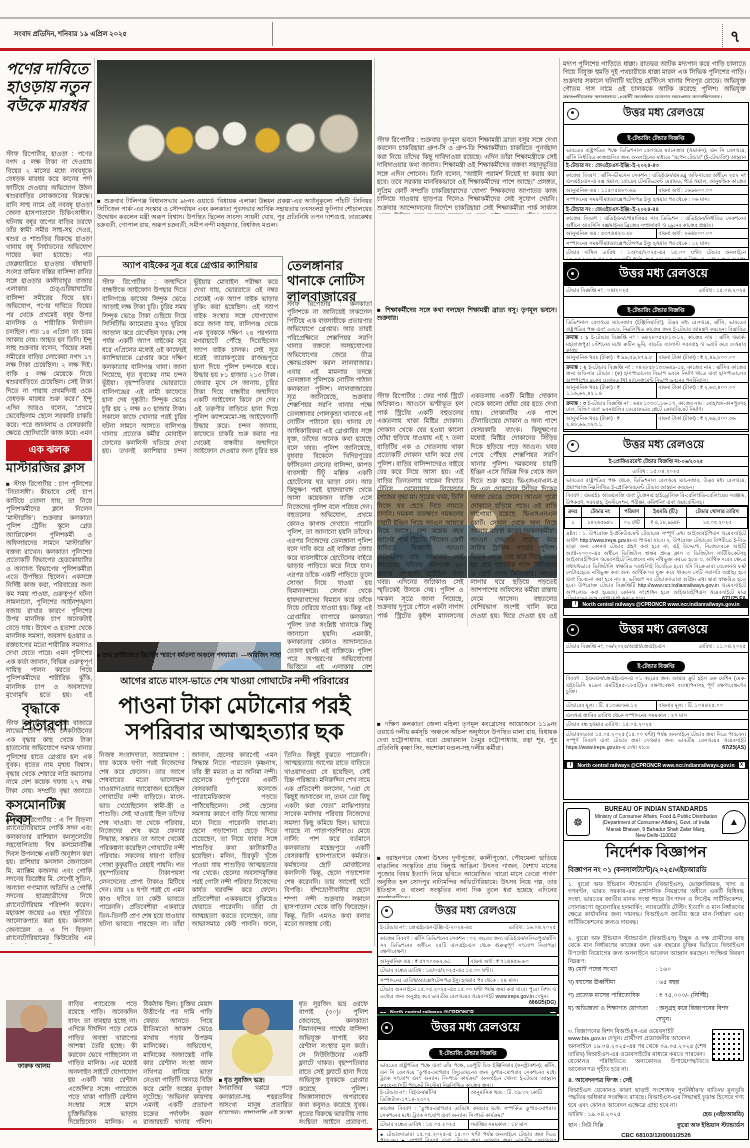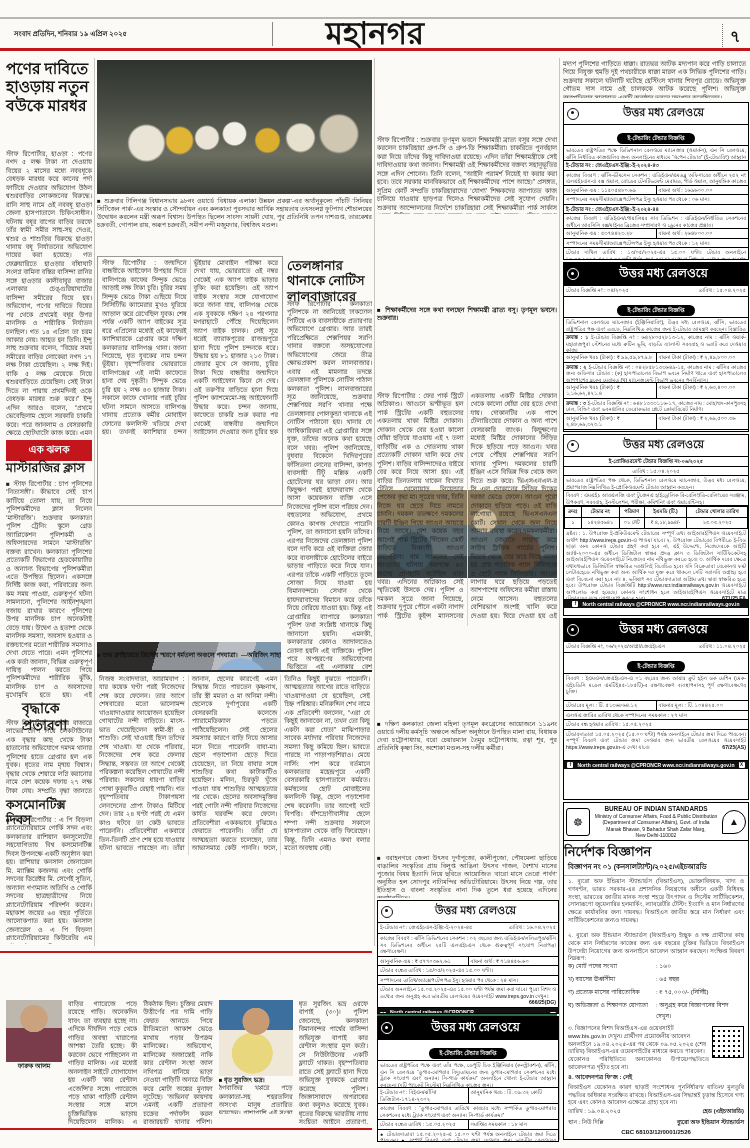--- a/index.html
+++ b/index.html
@@ -47,29 +47,28 @@
   table.tt td,table.tt th{border:1px solid #000;font-size:5px;padding:1px;text-align:center;}
 </style>
 </head>
 <body>
 
 <div class="page">
 
   <div class="abs rule-h" style="left:0;top:17px;width:750px;"></div>
   <div class="abs" style="left:14px;top:28px;font-size:6.8px;font-weight:bold;">সংবাদ প্রতিদিন, শনিবার ১৯ এপ্রিল ২০২৫</div>
   <div class="abs" style="left:272px;top:22px;height:24px;width:1px;background:#888;"></div>
-  <div class="abs hl" style="left:0;top:16px;width:750px;text-align:center;font-size:31px;">মহানগর</div>
   <div class="abs" style="left:722px;top:24px;border-left:1px dotted #777;padding-left:7px;font-size:16px;font-weight:bold;font-family:'Liberation Serif',serif;">৭</div>
   <div class="abs red" style="left:0;top:48px;width:750px;height:3px;"></div>
 
   <div class="vline" style="left:94px;top:58px;height:888px;"></div>
   <div class="vline" style="left:374px;top:58px;height:888px;"></div>
   <div class="vline" style="left:559px;top:58px;height:1082px;"></div>
 
-  <div class="abs hl" style="left:6px;top:60px;width:86px;font-size:15.5px;">পণের দাবিতে হাওড়ায় নতুন বউকে মারধর</div>
+  <div class="abs hl" style="left:6px;top:60px;width:86px;font-size:15.5px;font-style:italic;">পণের দাবিতে হাওড়ায় নতুন বউকে মারধর</div>
   <div class="abs bt" style="left:6px;top:150px;width:86px;height:286px;">স্টাফ রিপোর্টার, হাওড়া : পণের নগদ ৫ লক্ষ টাকা না দেওয়ায় বিয়ের ২ মাসের মধ্যে নববধূকে বেধড়ক মারধর করে কানের পর্দা ফাটিয়ে দেওয়ার অভিযোগ উঠল শ্বশুরবাড়ির লোকজনের বিরুদ্ধে। রানি সাহু নামে ওই নববধূ হাওড়া জেলা হাসপাতালে চিকিৎসাধীন। ঘটনায় বধূর বাপের বাড়ির তরফে তাঁর স্বামী সমীর সাহু-সহ দেওর, শ্বশুর ও শাশুড়ির বিরুদ্ধে হাওড়া থানায় বধূ নির্যাতনের অভিযোগ দায়ের করা হয়েছে। গত ফেব্রুয়ারিতে হাওড়ার বাঁধাঘাট সংলগ্ন বামিনা বস্তির বাসিন্দা রানির সঙ্গে হাওড়ার কালীবাবুর বাজার এলাকার চেঙ্গুরিয়াঘাটের বাসিন্দা সমীরের বিয়ে হয়। অভিযোগ, পণের দাবিতে বিয়ের পর থেকে প্রথমেই বধূর উপর মানসিক ও শারীরিক নির্যাতন চলছিল। গত ১৪ এপ্রিল তা চরম আকার নেয়। আহত হন তিনি। ইন্দু সাহু শুক্রবার বলেন, “বিয়ের সময় সমীরের বাড়ির লোকেরা নগদ ১৭ লক্ষ টাকা চেয়েছিল। ২ লক্ষ দিই। বাকি ৫ লক্ষ মেয়েকে নিয়ে শ্বশুরবাড়িতে চেয়েছিল। সেই টাকা দিতে না পারায় প্রথমদিনই ওকে বেধড়ক মারধর শুরু করে।” ইন্দু এদিন আরও বলেন, “প্রথমে ভেবেছিলাম ছেলে সরকারি চাকরি করে। পরে জানলাম ও বেসরকারি ক্ষেত্রে ছোটখাটো কাজ করে। এমন ভদ্র পরিবারের ছেলেটির আগেও একটি বিয়ে ছিল। পণের টাকার জন্য আগের স্ত্রীর উপরও একইভাবে মারধর করে অত্যাচার করেছে। পুলিশ তদন্ত করে ওই ছেলেটির বিরুদ্ধে ব্যবস্থা নিক।” হাওড়া সিটি পুলিশের এক পদস্থ কর্তা জানিয়েছেন, গোটা বিষয়টি তদন্ত করে দেখা হচ্ছে। প্রয়োজনে স্বামী-সহ শ্বশুরবাড়ির সদস্যদের গ্রেপ্তার করা হবে। উল্লেখ্য, নববধূর বাবা, মা ও এক ভাই রয়েছে। তিনি ইন্দুর বিয়ে হয়ে গিয়েছে।</div>
   <div class="abs banner-red" style="left:6px;top:440px;width:86px;">এক ঝলক</div>
   <div class="abs hl" style="left:6px;top:461px;width:86px;font-size:12.5px;">মাস্টারজির ক্লাস</div>
   <div class="abs bt" style="left:6px;top:480px;width:86px;height:218px;">■ স্টাফ রিপোর্টার : চাপ পুলিশের ‘নিত্যসঙ্গী’। কীভাবে সেই চাপ কাটিয়ে তোলা যায়, তা নিয়ে পুলিশকর্মীদের ক্লাস নিলেন ‘মাস্টারজি’। শুক্রবার কলকাতা পুলিশ ট্রেনিং স্কুলে গ্রেড অ্যাপ্লিকেশন পুলিশকর্মী ও অফিসারদের সামনে ‘মাস্টারজি’ বক্তব্য রাখেন। কলকাতা পুলিশের প্রত্যেকটি বিভাগের হেডকোয়ার্টার ও অন্যান্য বিভাগের পুলিশকর্মীরা এতে উপস্থিত ছিলেন। একসঙ্গে নির্দিষ্ট কাজ করা, পরিবারের জন্য কম সময় পাওয়া, গুরুত্বপূর্ণ ঘটনা সামলানো, পুলিশের আইনশৃঙ্খলা বজায় রাখার কারণে পুলিশের উপর মানসিক চাপ অনেকটাই বেড়ে যায়। উদ্বেগ ও হতাশা থেকে মানসিক সমস্যা, অবসাদ হওয়ার ও রক্তচাপের মতো শারীরিক সমস্যাও দেখা যেতে পারে। এমন পুলিশের এক কর্তা জানান, বিভিন্ন গুরুত্বপূর্ণ দায়িত্ব পালন করতে গিয়ে পুলিশকর্মীদের শারীরিক ঝুঁকি, মানসিক চাপ ও অবসাদের মুখোমুখি হতে হয়। এই পরিস্থিতিতে মেডিক্যাল কর্মীরাই ‘মাস্টারজি’কে আমন্ত্রণ জানানো হয়। উল্লেখ্য, সুরজিতের সকল ব্যবসায়ী বায়োস বুয়ার এলে ‘মোটিভেশনাল গাইড’ বলেই পরিচিত।</div>
   <div class="abs hl" style="left:22px;top:701px;width:86px;font-size:14px;">বৃদ্ধাকে প্রতারণা</div>
   <div class="abs bt" style="left:6px;top:719px;width:86px;height:76px;">স্টাফ রিপোর্টার : শেয়ার বাজারে লাভের টোপ দিয়ে লেকটাউনের এক বৃদ্ধার কাছ থেকে টাকা হাতানোর অভিযোগে দমদম থানার পুলিশের হাতে গ্রেপ্তার হল এক যুবক। ধৃতের নাম মৃন্ময় বিশ্বাস। বৃদ্ধার থেকে শেয়ারে লগ্নি করানোর নামে বেশ কয়েক দফায় ২৭ লক্ষ টাকা নেয়। সম্প্রতি বৃদ্ধা জানতে পারেন যে, কোনও টাকা জমা পড়েনি।</div>
   <div class="abs hl" style="left:6px;top:798px;width:86px;font-size:12.5px;">কসমোনটিক্স দিবস</div>
   <div class="abs bt" style="left:6px;top:816px;width:86px;height:128px;">■ স্টাফ রিপোর্টার : এ পি বিড়লা প্ল্যানেটোরিয়ামে গোর্কি সদন এবং কলকাতার রাশিয়ান কনসুলেটের সহযোগিতায় বিশ্ব কসমোনটিক্স দিবস উপলক্ষে একটি অনুষ্ঠান করা হয়। রাশিয়ার কনসাল জেনারেল মি. ম্যাক্সিম কজলভ এবং গোর্কি সদনের ডিরেক্টর মি. সের্গেই সুতিন, অন্যান্য গণ্যমান্য অতিথি ও গোর্কি সদনের ছাত্রছাত্রীদের নিয়ে প্ল্যানেটোরিয়াম পরিদর্শন করেন। মহাকাশ জয়ের ৬৪ বছর পূর্তিতে আলোকপাত করা হয়। কনসাল জেনারেল ও এ পি বিড়লা প্ল্যানেটোরিয়ামের কিউরেটর এম ভট্টাচার্য, খগোলবিদ এবং ভারত-রাশিয়া মৈত্রী নিয়ে বক্তব্য রাখেন।</div>
 
   <div class="abs photo" style="left:97px;top:60px;width:275px;height:134px;
@@ -78,20 +77,21 @@
         radial-gradient(circle at 30% 60%, #e0b435 0 6%, transparent 7%),
         radial-gradient(circle at 40% 58%, #e9e4d6 0 6%, transparent 7%),
         radial-gradient(circle at 50% 55%, #f2efe6 0 7%, transparent 8%),
         radial-gradient(circle at 62% 60%, #dcae2f 0 6%, transparent 7%),
         radial-gradient(circle at 74% 58%, #e6e0cf 0 6%, transparent 7%),
         radial-gradient(circle at 88% 55%, #cfc7b2 0 7%, transparent 8%),
         linear-gradient(180deg,#2f332f 0%,#474b42 35%,#6a6d5f 70%,#3c3f38 100%);"></div>
   <div class="abs cap" style="left:97px;top:197px;width:275px;height:56px;font-weight:normal;">■ শুক্রবার টালিগঞ্জ বিধানসভার ৯৮নং ওয়ার্ডে ‘বিধায়ক এলাকা উন্নয়ন প্রকল্প’-এর অর্থানুকূল্যে পাঁচটি ‘সিনিয়র সিটিজেন পার্ক’-এর সংস্কার ও সৌন্দর্যায়ন এবং কলকাতা পুরসভার আর্থিক সহায়তায় তৎসংলগ্ন ফুটপাথ শৌচালয়ের উদ্বোধন করলেন মন্ত্রী অরূপ বিশ্বাস। উপস্থিত ছিলেন সাংসদ সায়নী ঘোষ, পুর প্রতিনিধি তপন দাশগুপ্ত, তারকেশ্বর চক্রবর্তী, গোপাল রায়, অরূপ চক্রবর্তী, সমীপ নন্দী মজুমদার, বিশ্বজিৎ মণ্ডল।</div>
 
   <div class="abs" style="left:97px;top:256px;width:184px;height:248px;border:1px solid #999;background:#fdfcf9;">
+    <div class="kicker">অ্যাপ বাইকের সূত্র ধরে গ্রেপ্তার ক্যাশিয়ার</div>
     <div class="bt cols2" style="height:178px;margin:2px 4px;">স্টাফ রিপোর্টার : জন্মদিনে বান্ধবীকে আইফোন উপহার দিতে বালিগঞ্জে কাফের সিন্দুক ভেঙে আড়াই লক্ষ টাকা চুরি। চুরির সময় সিন্দুক ভেঙে টাকা গুছিয়ে নিয়ে সিসিটিভি ক্যামেরার মুখও ঘুরিয়ে আড়াল করে রেখেছিল যুবক। শেষ পর্যন্ত একটি অ্যাপ বাইকের সূত্র ধরে এপ্রিলের মধ্যেই ওই কাফেরই ক্যাশিয়ারকে গ্রেপ্তার করে দক্ষিণ কলকাতার বালিগঞ্জ থানা। জানা গিয়েছে, ধৃত যুবকের নাম চন্দন ভুঁইয়া। বৃহস্পতিবার ভোররাতে বালিগঞ্জের এই নামী কাফেতে হানা দেয় দুষ্কৃতী। সিন্দুক ভেঙে চুরি হয় ২ লক্ষ ৪৩ হাজার টাকা। সকালে কাফে খোলার পরই চুরির ঘটনা সামনে আসতে বালিগঞ্জ থানায় প্রত্যেক কর্মীর মোবাইল ফোনের কললিস্ট খতিয়ে দেখা হয়। তখনই ক্যাশিয়ার চন্দন ভুঁইয়ার মোবাইল পরীক্ষা করে দেখা যায়, ভোররাতে ওই নম্বর থেকেই এক অ্যাপ বাইক ভাড়ার বুকিং করা হয়েছিল। ওই অ্যাপ বাইক সংস্থার সঙ্গে যোগাযোগ করে জানা যায়, বালিগঞ্জ থেকে এক যুবককে দক্ষিণ ২৪ পরগনার মগরাহাটে পৌঁছে দিয়েছিলেন অ্যাপ বাইক চালক। সেই সূত্র ধরেই ব্যারাকপুরের রাজন্দ্রপুরে হানা দিয়ে পুলিশ চন্দনকে ধরে। উদ্ধার হয় ৮১ হাজার ২১৩ টাকা। জেরার মুখে সে জানায়, চুরির টাকা দিয়ে বান্ধবীর জন্মদিনে একটি আইফোন কিনে সে দেয়। ওই তরুণীর বাড়িতে হানা দিয়ে পুলিশ ক্যাশমেমো-সহ আইফোনটি উদ্ধার করে। চন্দন জানায়, কাফেতে চাকরি শুরু করার পর থেকেই বান্ধবীর জন্মদিনে আইফোন দেওয়ার জন্য চুরির ছক কষে সে। শুক্রবার ধৃতকে আদালতে তোলা হলে ২৯ এপ্রিল পর্যন্ত পুলিশ হেফাজতে রাখার নির্দেশ দেন বিচারক।</div>
   </div>
 
   <div class="abs hl" style="left:287px;top:258px;width:85px;font-size:13px;">তেলঙ্গানার থানাকে নোটিস লালবাজারের</div>
   <div class="abs bt" style="left:287px;top:300px;width:85px;height:404px;">স্টাফ রিপোর্টার : কলকাতা পুলিশকে না জানিয়েই ঢাকঢোল পিটিয়ে এক ব্যবসায়ীকে প্রতারণার অভিযোগে গ্রেপ্তার। আর তারই পরিপ্রেক্ষিতে শেক্সপিয়র সরণি থানার বক্তব্যে অসহযোগের অভিযোগের জেরে তীব্র ক্ষোভপ্রকাশ করল লালবাজার। এবার এই মামলার তদন্তে তেলঙ্গানা পুলিশকে নোটিস পাঠাল কলকাতা পুলিশ। লালবাজারের সূত্র জানিয়েছে, শুক্রবার শেক্সপিয়র সরণি থানার পক্ষে তেলঙ্গানার গোলকুন্ডা থানাকে এই নোটিস পাঠানো হয়। থানার যে আধিকারিকরা এই গ্রেপ্তারির সঙ্গে যুক্ত, তাঁদের অনেক কথা হয়েছে বলে খবর। পুলিশ জানিয়েছে, বুধবার বিকেলে খিদিরপুরের ফাঁসিতলা লেনের বাসিন্দা, কাপড় ব্যবসায়ী টিটু মল্লিক একটি হোটেলের ঘর ভাড়া নেন। আর কিছুক্ষণ পরই হায়দরাবাদ থেকে আসা কয়েকজন ব্যক্তি এসে নিজেদের পুলিশ বলে পরিচয় দেন। বহুতলের অভিযোগ, প্রথমে কোনও কাগজ দেখাতে পারেনি পুলিশ, তা জানানো হয়নি তাঁদের। এরপর নিজেদের তেলঙ্গানা পুলিশ বলে দাবি করে ওই ব্যক্তিরা জোর করে ব্যবসায়ীকে হোটেলের বাইরে ভাড়ার গাড়িতে করে নিয়ে যান। এরপর তাঁকে একটি গাড়িতে তুলে সোজা নিয়ে যাওয়া হয় বিমানবন্দরে। সেখান থেকে হায়দরাবাদের বিমানে করে তাঁকে নিয়ে বেরিয়ে যাওয়া হয়। কিন্তু এই গ্রেপ্তারির ব্যাপারে কলকাতা পুলিশ তথা সংশ্লিষ্ট থানাকে কিছু জানানো হয়নি। এমনকী, কলকাতার কোনও আদালতেও তোলা হয়নি এই ব্যক্তিকে। পুলিশ পরে অপহরণের অভিযোগের ভিত্তিতে এই এলাকার বেশ কয়েকটি সিসিটিভির ফুটেজ দেখে বিষয়টি জানতে পারে। এই ব্যাপারে কলকাতা পুলিশের পক্ষ থেকে তেলঙ্গানা পুলিশের সঙ্গে যোগাযোগ করা হলেও কোনও তথ্য দেওয়া হয়নি। শুধু বৃহস্পতিবার দেরি রাতে কলকাতা পুলিশকে একটি মেসেজ পাঠিয়ে তেলঙ্গানা পুলিশ জানায়, “পরিকল্পনা থেকে একজনকে ধরা হয়েছে।”</div>
 
   <div class="abs photo" style="left:97px;top:508px;width:184px;height:140px;
        background:
         radial-gradient(circle at 12% 70%, #f3f1ea 0 8%, transparent 9%),
         radial-gradient(circle at 22% 72%, #c8352f 0 4%, transparent 5%),
@@ -99,20 +99,22 @@
         radial-gradient(circle at 40% 76%, #c8352f 0 4%, transparent 5%),
         radial-gradient(circle at 24% 52%, #b98739 0 3.5%, transparent 4.5%),
         radial-gradient(circle at 78% 32%, #8fb3d6 0 16%, transparent 17%),
         linear-gradient(105deg,#2e2c2a 0 28%,#8e9296 28% 55%,#b9bdc2 55% 72%,#7f98ad 72% 100%);"></div>
   <div class="abs" style="left:97px;top:651px;width:184px;display:flex;justify-content:space-between;">
     <span class="cap">■ শুভ ফ্রাইডেতে খ্রিস্টের স্মরণে ধর্মতলা অঞ্চলে পদযাত্রা।</span>
     <span class="cap" style="white-space:nowrap;">—অরিজিৎ সাহা</span>
   </div>
 
   <div class="abs" style="left:97px;top:670px;width:275px;height:278px;border-top:2px solid #222;background:#fdfcf9;">
+    <div class="kicker" style="border-bottom:none;font-size:9.4px;">আগের রাতে মাংস-ভাতে শেষ খাওয়া গোঘাটের নন্দী পরিবারের</div>
+    <div class="hl" style="font-size:22px;text-align:center;padding:2px 0 3px;">পাওনা টাকা মেটানোর পরই সপরিবার আত্মহত্যার ছক</div>
     <div class="bt cols3" style="height:180px;margin:3px 2px;">নিজস্ব সংবাদদাতা, আরামবাগ : যার কয়েক ঘণ্টা পরই নিজেদের শেষ করে ফেলেন। তার আগে শেষবারের মতো ভালোমন্দ খাওয়াদাওয়ার আয়োজন হয়েছিল গোঘাটের নন্দী বাড়িতে। মাংস-ভাত খেয়েছিলেন স্বামী-স্ত্রী ও শাশুড়ি। সেই খাওয়াই ছিল তাঁদের শেষ খাওয়া। যা থেকে পরিবার, নিজেদের শেষ করে ফেলার সিদ্ধান্ত, সম্ভবত তা আগে থেকেই পরিকল্পনা করেছিল গোঘাটের নন্দী পরিবার। সকলের ধারণা বাড়ির পোষা কুকুরটিও রেহাই পায়নি। গত বৃহস্পতিবার টাকাপয়সা লেনদেনের প্রাপ্য টাকাও মিটিয়ে দেন। তার ২৪ ঘণ্টা পরই যে এমন কাণ্ড ঘটবে তা কেউ ভাবতে পারেননি। প্রতিবেশীরা একবারে তিন-তিনটি প্রাণ শেষ হয়ে যাওয়ার ঘটনা ভাবতে পারছেন না। তাঁরা জানান, ছেলের কারণেই এমন সিদ্ধান্ত নিতে পারতেন কৃষ্ণনাথ, তাঁর স্ত্রী মমতা ও মা অনিমা নন্দী। ছেলেকে দুর্গাপুরের একটি বেসরকারি কলেজে প্যারামেডিক্যাল পড়তে পাঠিয়েছিলেন। সেই ছেলের সমস্যার কারণে বাড়ি নিয়ে আসার মনে নিতে পারেননি বাবা-মা। ছেলে পড়াশোনা ছেড়ে দিতে চেয়েছেন, তা নিয়ে বাবার সঙ্গে শাশুড়ির কথা কাটাকাটিও হয়েছিল। মলিন, চিরকুট খুঁজে পাওয়া যায় শাশুড়ির আত্মহত্যার পর থেকে। ছেলের অবসাদমুক্তির পরই গোটা নন্দী পরিবার নিজেদের কার্যত ঘরবন্দি করে ফেলে। প্রতিবেশীরা এককভাবে বুঝিয়েও ফেরাতে পারেননি। তাঁরা যে আত্মহত্যা করতে চলেছেন, তার আভাসমাত্র কেউ পাননি। ফলে, তিনিও কিছুই বুঝতে পারেননি। আত্মহত্যার আগের রাতে বাড়িতে খাওয়াদাওয়া যে হয়েছিল, সেই চিহ্ন পরিষ্কার। মনিরুদ্দিন শেখ নামে এক প্রতিবেশী বললেন, “এরা যে কিছুই জানাবেন না, তখন তো কিছু একটা করা যেত!” মাঝিপাড়ার সাবেক মর্যাদার পরিবার নিজেদের সমস্যা কিছু কমিয়ে ছিল। ভাবতে পারছে না পাড়াপড়শিরাও। মেয়ে নার্সিং পাশ করে বর্তমানে কলকাতার মহেন্দ্রপুরে একটি বেসরকারি হাসপাতালে কর্মরত। কর্মস্থলের ছোট মোবাইলের কললিস্ট কিন্তু, ছেলে পড়াশোনা শেষ করেননি। তার আগেই ঘটে বিপত্তি। বাঁশদ্রোণীবাসীর ছেলে শম্পা নন্দী শুক্রবার সকালে হাসপাতাল থেকে বাড়ি ফিরেছেন। কিন্তু, তিনি এমনও কথা বলার মতো অবস্থায় নেই।</div>
   </div>
 
   <div class="abs red" style="left:0;top:951px;width:372px;height:2px;"></div>
   <div class="abs" style="left:6px;top:1000px;width:362px;height:124px;display:flex;gap:6px;">
     <div style="width:56px;flex:0 0 auto;">
       <div class="photo" style="width:56px;height:62px;background:
           radial-gradient(circle at 50% 30%, #caa27e 0 26%, transparent 27%),
           linear-gradient(180deg,#bdb7ad 0 45%,#7a3b4a 45% 100%);"></div>
       <div class="cap" style="text-align:center;">ফারুক আলম</div>
@@ -318,21 +320,21 @@
       <span style="width:22px;height:26px;border:1px solid #000;border-radius:3px;text-align:center;line-height:26px;font-size:11px;flex:0 0 auto;">☸</span>
       <div style="flex:1;text-align:center;line-height:1.25;">
         <div style="font-weight:bold;font-size:6.4px;">BUREAU OF INDIAN STANDARDS</div>
         <div style="font-size:5px;">Ministry of Consumer Affairs, Food &amp; Public Distribution</div>
         <div style="font-size:5px;">(Department of Consumer Affairs), Govt. of India</div>
         <div style="font-size:5px;">Manak Bhavan, 9 Bahadur Shah Zafar Marg,</div>
         <div style="font-size:5px;">New Delhi-110002</div>
       </div>
       <span style="width:22px;height:22px;border:1px solid #000;border-radius:50% 50% 50% 0;text-align:center;line-height:22px;font-size:10px;flex:0 0 auto;">▲</span>
     </div>
-    <div class="hl" style="font-size:13px;padding:3px 0 2px;">নির্দেশক বিজ্ঞাপন</div>
+    <div class="hl" style="text-align:center;font-size:15px;padding:3px 0 2px;">নির্দেশক বিজ্ঞাপন</div>
     <div style="font-weight:bold;font-size:7px;padding:0 4px 2px;border-bottom:1px solid #aaa;">বিজ্ঞাপন নং ০১ (কনসালট্যান্ট)/২০২৫/এইচআরডি</div>
     <div class="bt" style="font-size:5.8px;padding:2px 4px;height:52px;">১. ব্যুরো অফ ইন্ডিয়ান স্ট্যান্ডার্ডস (বিআইএস), ভোক্তাবিষয়ক, খাদ্য ও গণবণ্টন, ভারত সরকার-এর প্রশাসনিক নিয়ন্ত্রণের অধীনে একটি বিধিবদ্ধ সংস্থা, ভারতের জাতীয় মানক সংস্থা শহরে উৎপাদন ও সিস্টেম সার্টিফিকেশন, সোনারূপো জুয়েলারির হলমার্কিং, ল্যাবরেটরি টেস্টিং ইত্যাদি ও মান নির্ধারণের ক্ষেত্রে কার্যাবলির জন্য দায়বদ্ধ। বিআইএস জাতীয় স্তরে মান নির্ধারণ এবং সার্টিফিকেশনের জন্যও দায়বদ্ধ।</div>
     <div class="bt" style="font-size:5.8px;padding:0 4px;height:28px;">২. ব্যুরো অফ ইন্ডিয়ান স্ট্যান্ডার্ডস (বিআইএস) ইচ্ছুক ও দক্ষ প্রার্থীদের কাছ থেকে মান নির্ধারণের কাজের জন্য এক বছরের চুক্তির ভিত্তিতে বিআইএস উপদেষ্টা নিয়োগের জন্য অনলাইনে আবেদন আহ্বান করছেন। সংক্ষিপ্ত বিবরণ নিম্নরূপ:</div>
     <div style="padding:1px 4px;display:flex;">
         <span style="width:88px;">ক) মোট পদের সংখ্যা</span>
         <span>:   ১৬০</span>
       </div>
     <div style="padding:1px 4px;display:flex;">
         <span style="width:88px;">খ) বয়সের ঊর্ধ্বসীমা</span>
         <span>:   ৬৫ বছর</span>

